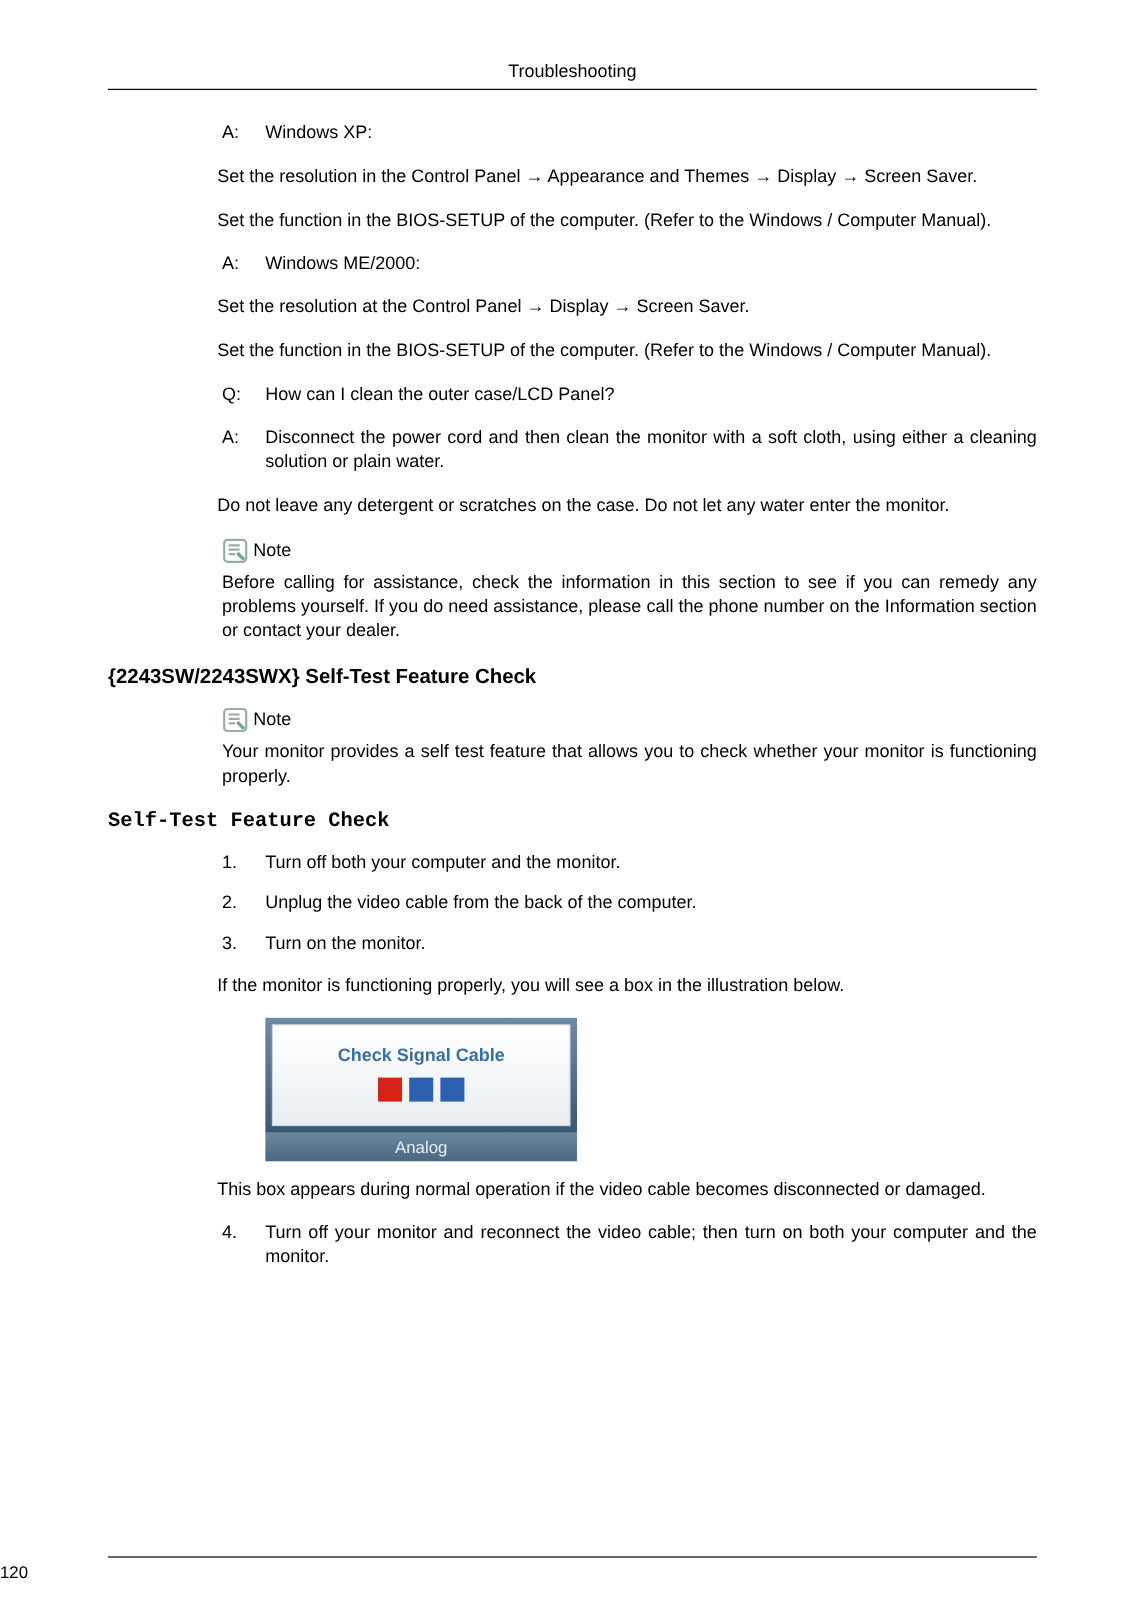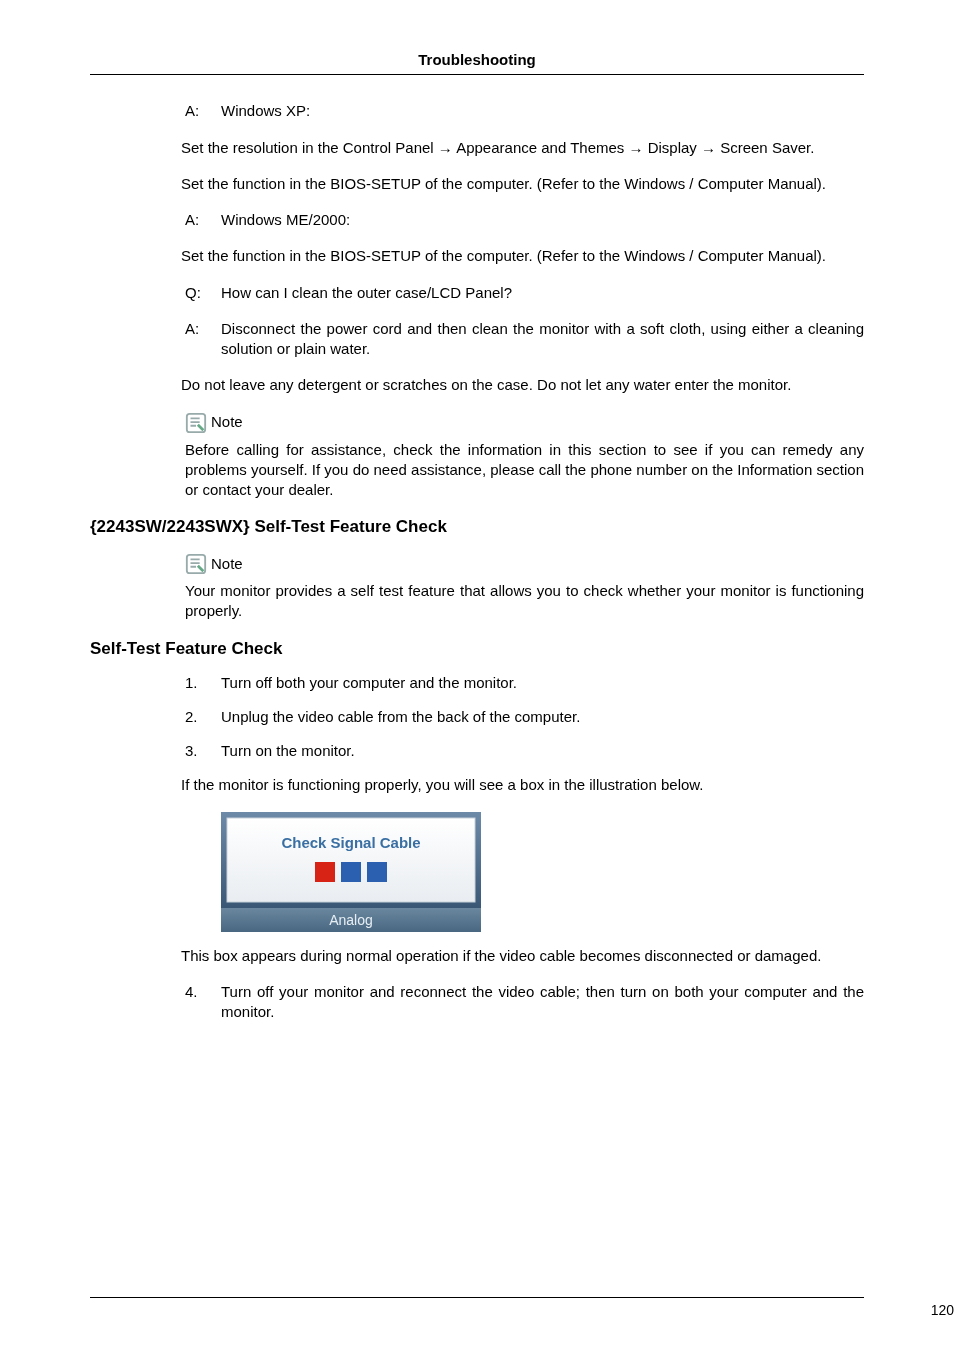--- a/index.html
+++ b/index.html
@@ -15,21 +15,20 @@
     width: 954px;
     height: 1350px;
     box-sizing: border-box;
     padding: 50px 90px 30px 90px;
     position: relative;
   }
   .running-head {
     text-align: center;
     font-size: 15px;
     margin-bottom: 4px;
-    font-weight: bold;
   }
   .head-rule {
     border: none;
     border-top: 1.5px solid #000;
     margin: 0 0 26px 0;
   }
   .qa-row {
     display: flex;
     margin: 0 0 16px 95px;
   }
@@ -67,20 +66,21 @@
   }
   .h2-section {
     font-weight: bold;
     font-size: 17px;
     margin: 12px 0 2px 0;
   }
   .h3-section {
     font-weight: bold;
     font-size: 17px;
     margin: 12px 0 12px 0;
+    font-family: Liberation Mono, monospace;
   }
   .ol-row {
     display: flex;
     margin: 0 0 14px 95px;
   }
   .ol-num {
     width: 36px;
     flex-shrink: 0;
   }
   .ol-body {
@@ -102,21 +102,21 @@
     position: absolute;
     bottom: 52px;
     left: 90px;
     right: 90px;
   }
   .page-num {
     position: absolute;
     bottom: 30px;
     left: 0;
     right: 0;
-    text-align: right;
+    text-align: left;
     font-size: 14px;
     margin-top: 35px;
   }
 </style>
 </head>
 <body>
 
 <div class="page">
   <div class="running-head">Troubleshooting</div>
   <hr class="head-rule">
@@ -125,20 +125,21 @@
     <div class="qa-label">A:</div>
     <div class="qa-body">Windows XP:</div>
   </div>
   <div class="indent-body">Set the resolution in the Control Panel → Appearance and Themes → Display → Screen Saver.</div>
   <div class="indent-body">Set the function in the BIOS-SETUP of the computer. (Refer to the Windows / Computer Manual).</div>
 
   <div class="qa-row">
     <div class="qa-label">A:</div>
     <div class="qa-body">Windows ME/2000:</div>
   </div>
+  <div class="indent-body">Set the resolution at the Control Panel → Display → Screen Saver.</div>
   <div class="indent-body">Set the function in the BIOS-SETUP of the computer. (Refer to the Windows / Computer Manual).</div>
 
   <div class="qa-row">
     <div class="qa-label">Q:</div>
     <div class="qa-body">How can I clean the outer case/LCD Panel?</div>
   </div>
 
   <div class="qa-row">
     <div class="qa-label">A:</div>
     <div class="qa-body">Disconnect the power cord and then clean the monitor with a soft cloth, using either a cleaning solution or plain water.</div>

